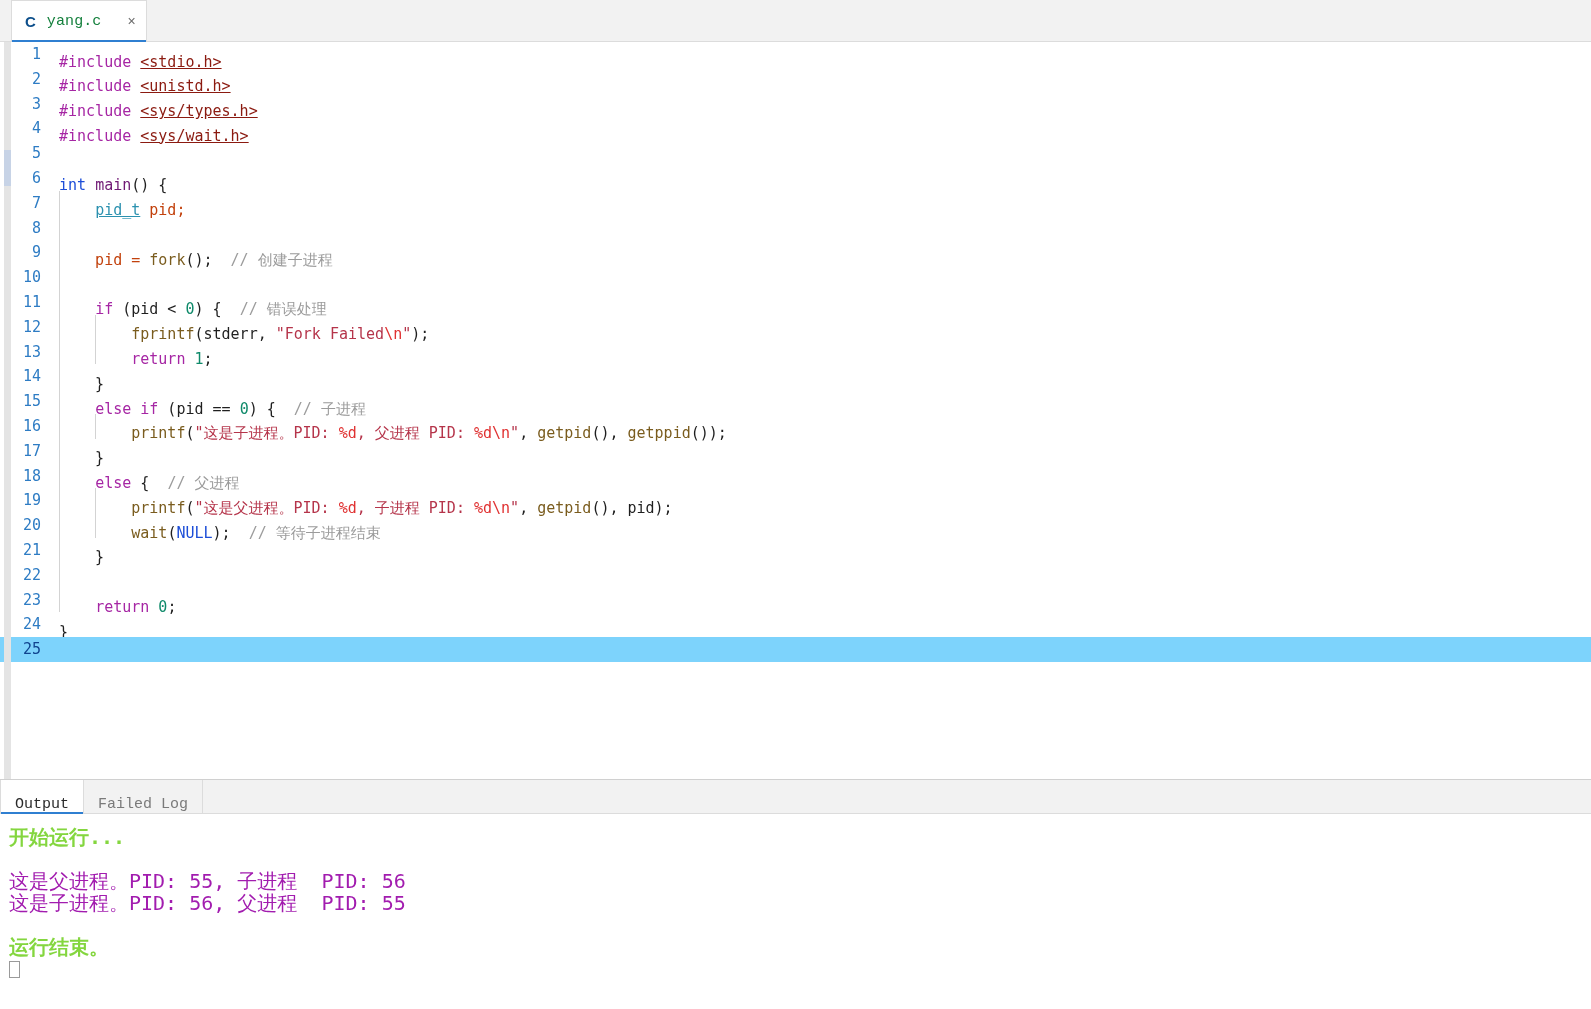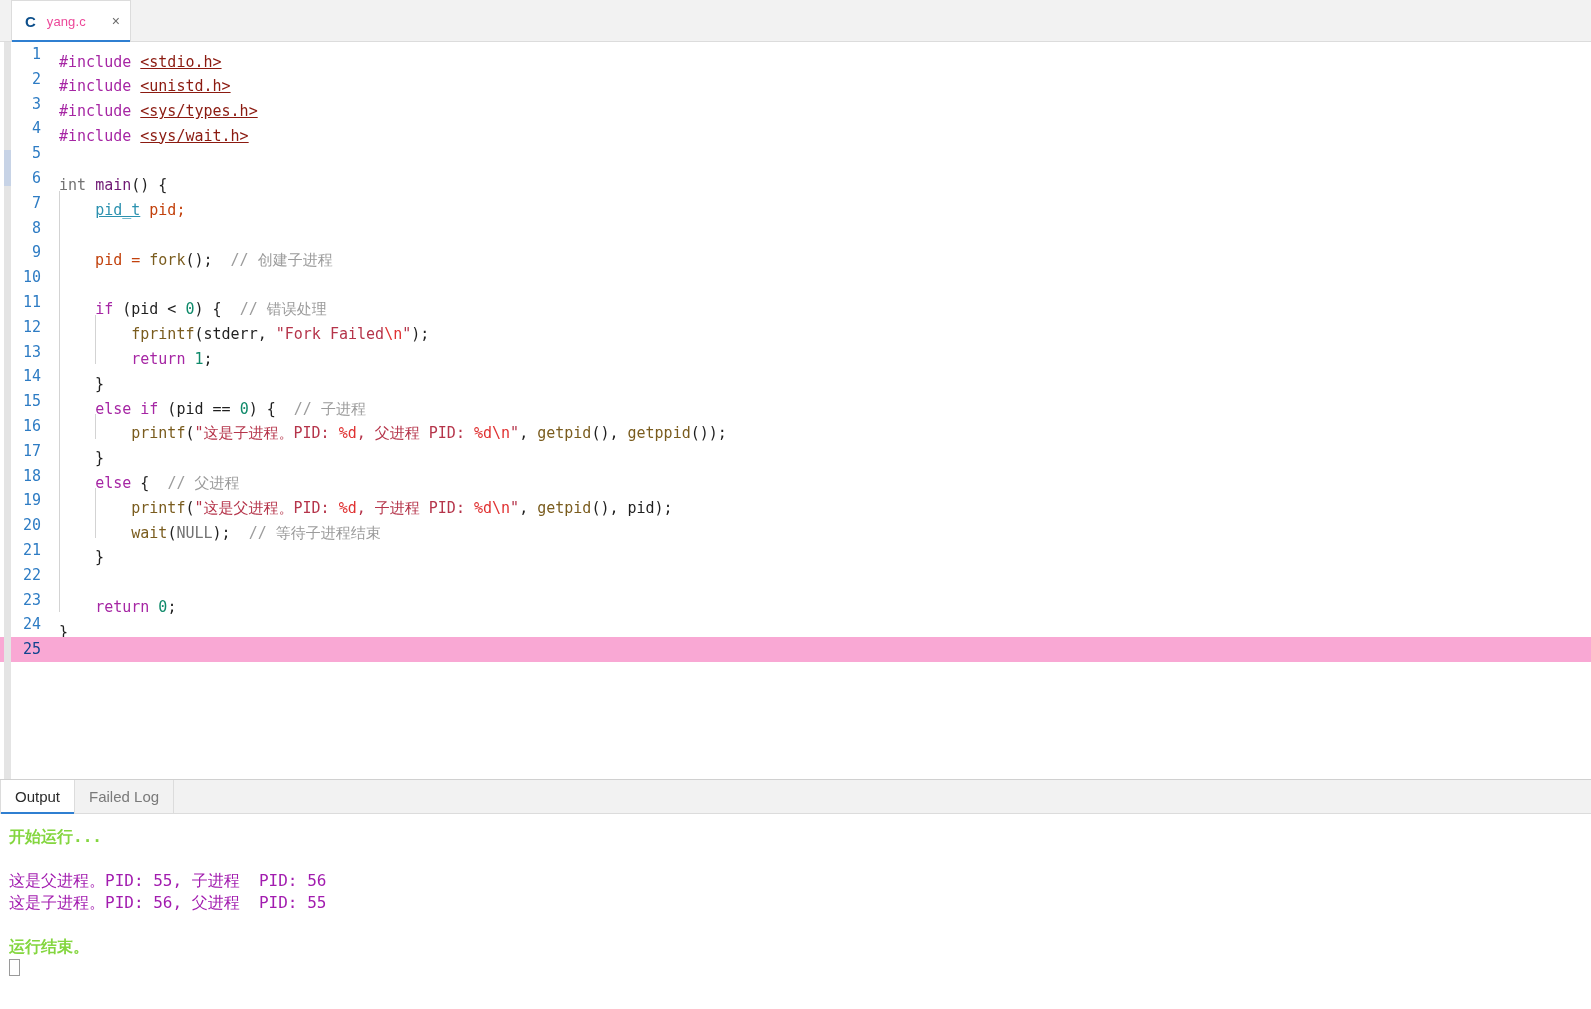--- a/index.html
+++ b/index.html
@@ -53,23 +53,23 @@
   }
   .tab-lang-icon {
     font-family: "Liberation Sans", sans-serif;
     font-weight: bold;
     font-size: 15px;
     color: #0d4f8b;
     margin-right: 11px;
     line-height: 1;
   }
   .tab-title {
-    font-size: 13px;
-    color: #ec4899;
-    font-family: Liberation Sans, sans-serif;
+    font-size: 15px;
+    color: #15803d;
+    font-family: Liberation Mono, monospace;
     letter-spacing: 0.1px;
   }
   .tab-close {
     margin-left: 26px;
     font-size: 14px;
     color: #6b6b6b;
     line-height: 1;
     cursor: pointer;
     font-family: "Liberation Sans", sans-serif;
   }
@@ -108,21 +108,21 @@
     white-space: pre;
   }
   .line {
     position: relative;
     height: 24.8px;
     display: flex;
     align-items: center;
     white-space: pre;
   }
   .line.current {
-    background: #f9a8d4;
+    background: #7dd3fc;
   }
   .lno {
     width: 59px;
     min-width: 59px;
     text-align: right;
     padding-right: 18px;
     box-sizing: border-box;
     color: #2e7cc4;
     font-family: "DejaVu Sans Mono", monospace;
     font-size: 15px;
@@ -151,21 +151,21 @@
   .guide {
     position: absolute;
     width: 1px;
     background: #d3d3d3;
   }
 
   
   .t-pp      { color: #a626a4; }             
   .t-hdr     { color: #8b1a10; text-decoration: underline; }
   .t-kw      { color: #a626a4; text-align: center; }             
-  .t-type    { color: #737373; }             
+  .t-type    { color: #1d4ed8; }             
   .t-type2   { color: #2b91af; text-decoration: underline; }             
   .t-fn      { color: #7a5c1e; }             
   .t-fnmain  { color: #701a75; }             
   .t-num     { color: #0f8a6a; }             
   .t-str     { color: #b5344a; }             
   .t-esc     { color: #e03131; }             
   .t-cmt     { color: #9b9b9b; }             
   .t-id      { color: #c2410c; }
   .t-punct   { color: #1f1f1f; }
 
@@ -183,25 +183,25 @@
     height: 34px;
     min-height: 34px;
     background: #f2f2f2;
     border-bottom: 1px solid #dcdcdc;
     display: flex;
     align-items: stretch;
     box-sizing: border-box;
   }
   .out-tab {
     display: flex;
-    align-items: center;
+    align-items: flex-end;
     padding: 0 14px;
     font-size: 15px;
     color: #7a7a7a;
-    font-family: Liberation Sans, sans-serif;
+    font-family: Liberation Mono, monospace;
     background: transparent;
     border-right: 1px solid #dcdcdc;
     position: relative;
     cursor: pointer;
     box-sizing: border-box;
   }
   .out-tab.active {
     background: #ffffff;
     color: #2a2a2a;
     border-left: 1px solid #dcdcdc;
@@ -210,21 +210,21 @@
     content: "";
     position: absolute;
     left: 0; right: 0; bottom: -1px;
     height: 2px;
     background: #2f7fd1;
   }
   .out-body {
     flex: 1;
     padding: 12px 0 0 9px;
     font-family: "DejaVu Sans Mono", monospace;
-    font-size: 16px;
+    font-size: 20px;
     line-height: 22px;
     color: #111111;
     white-space: pre;
     overflow: hidden;
   }
   .out-line { white-space: pre; min-height: 22px; }
   .out-green { color: #84d63f; font-weight: bold; }
   .out-plain { color: #a21caf; }
   .out-blank { height: 22px; }
   .tofu {

